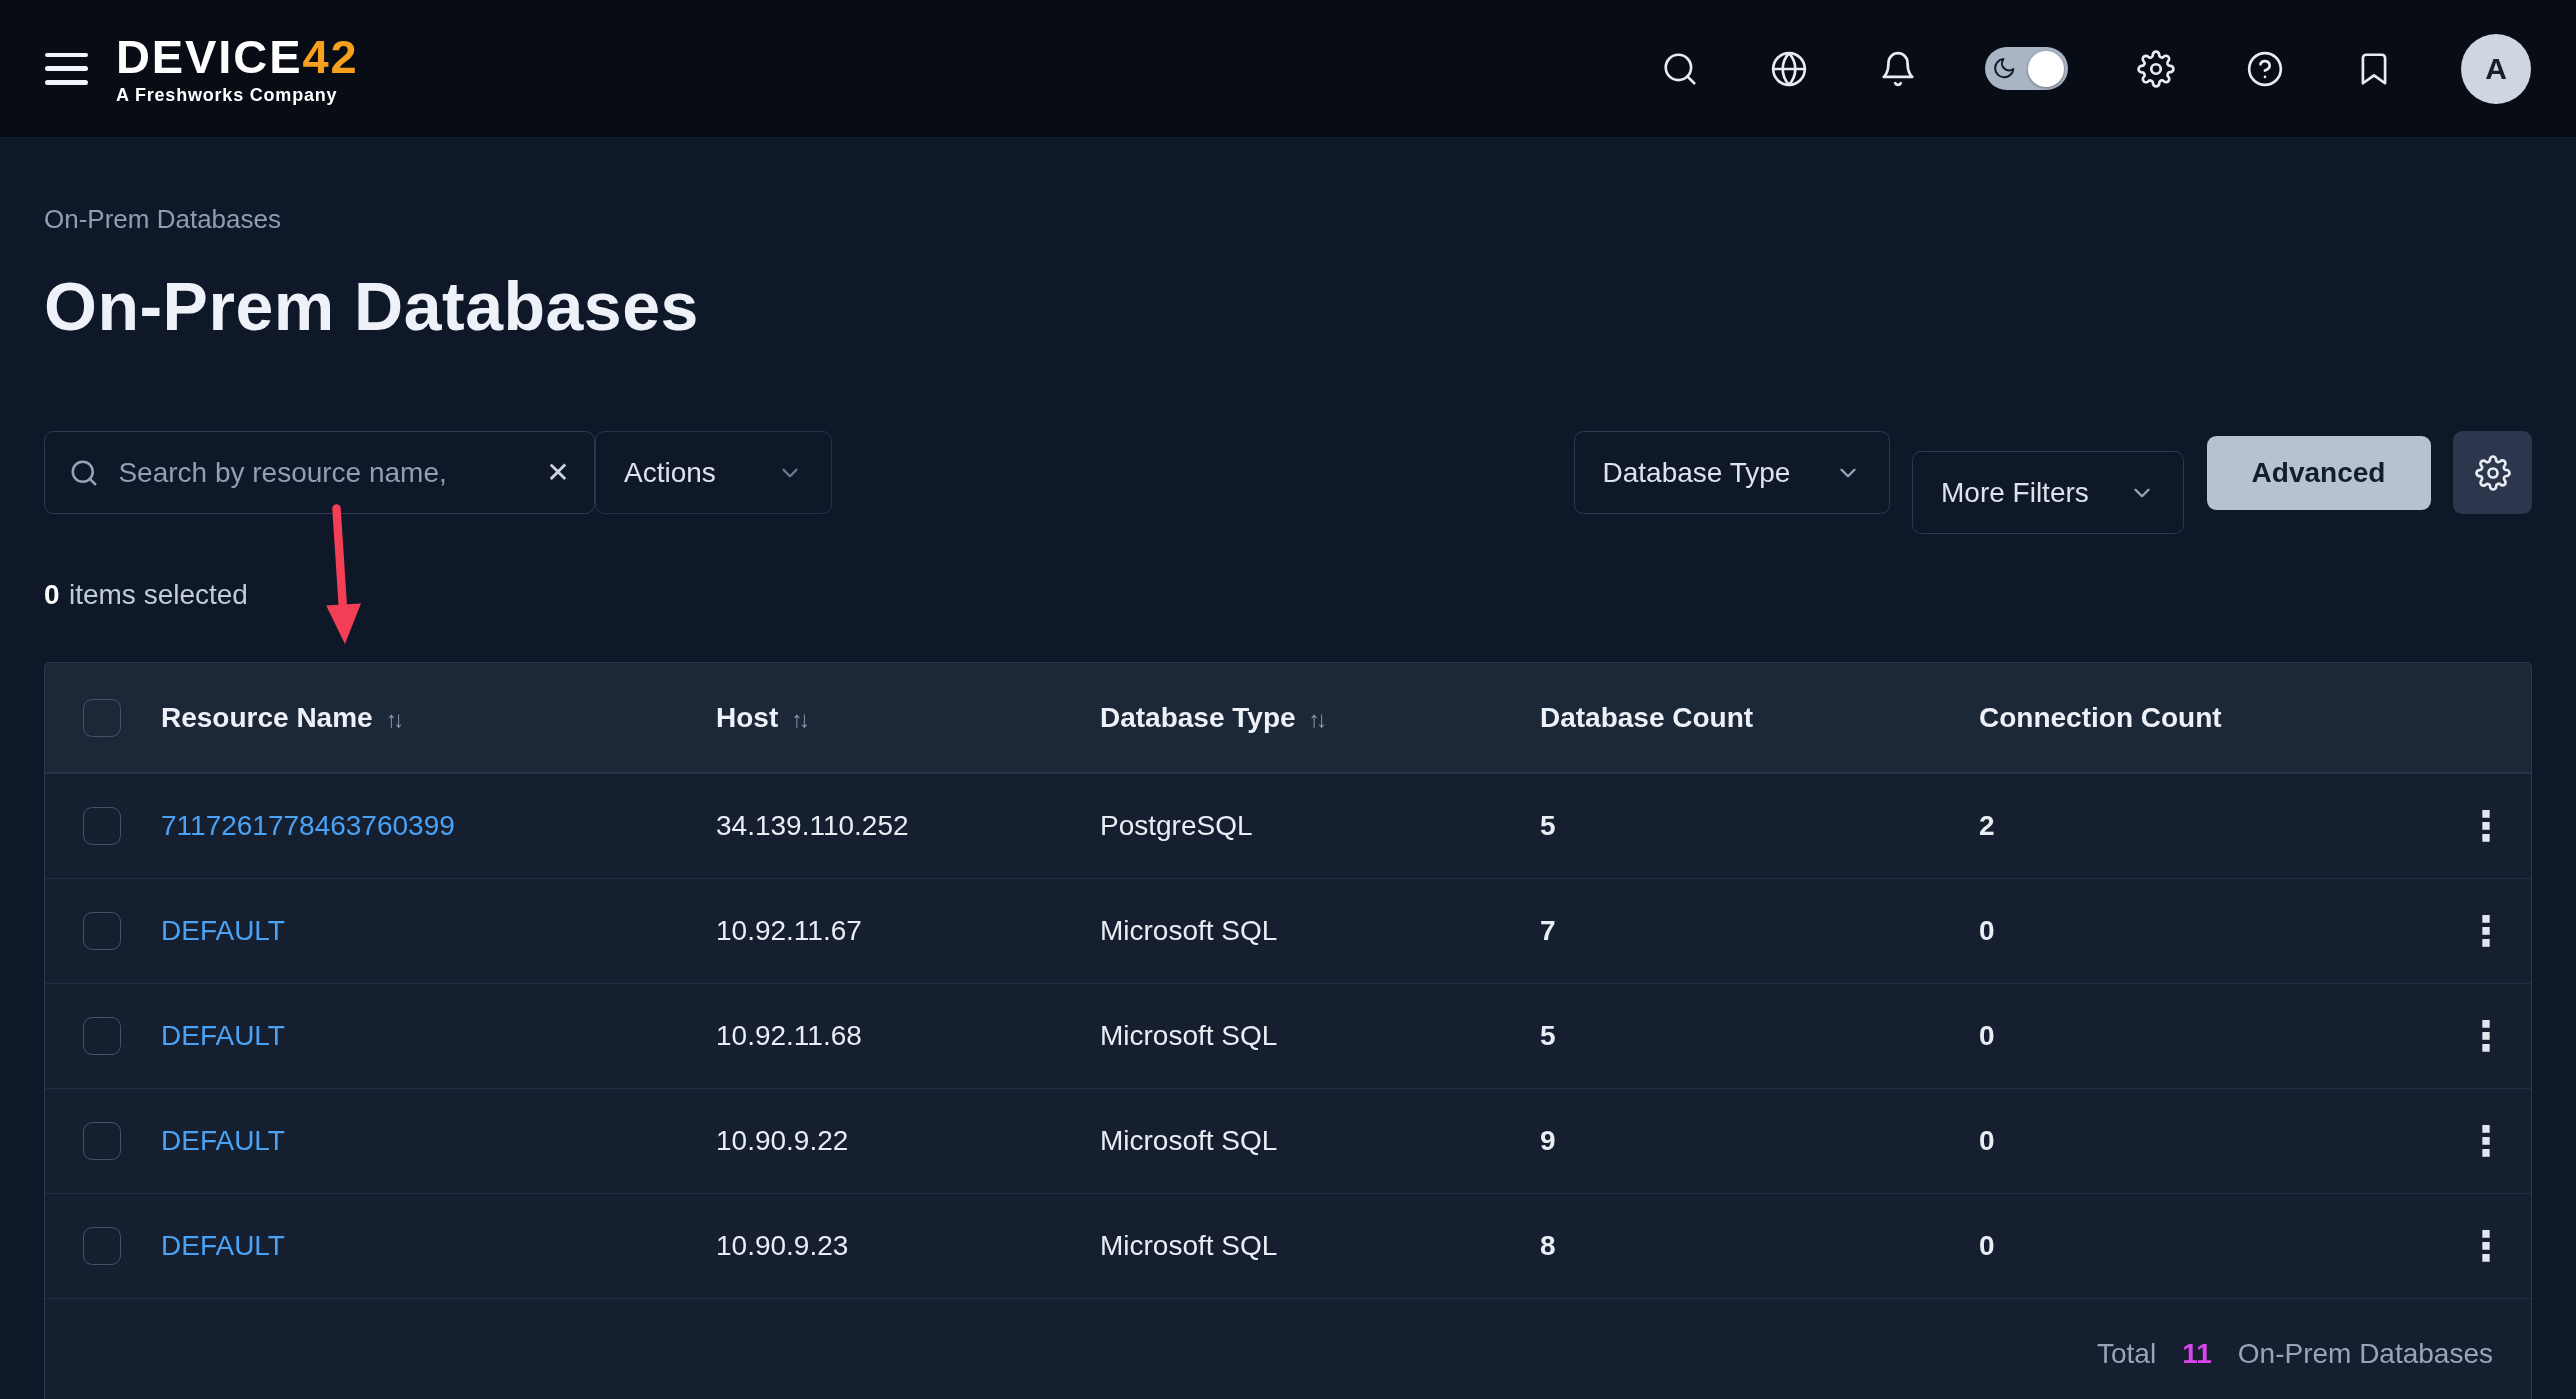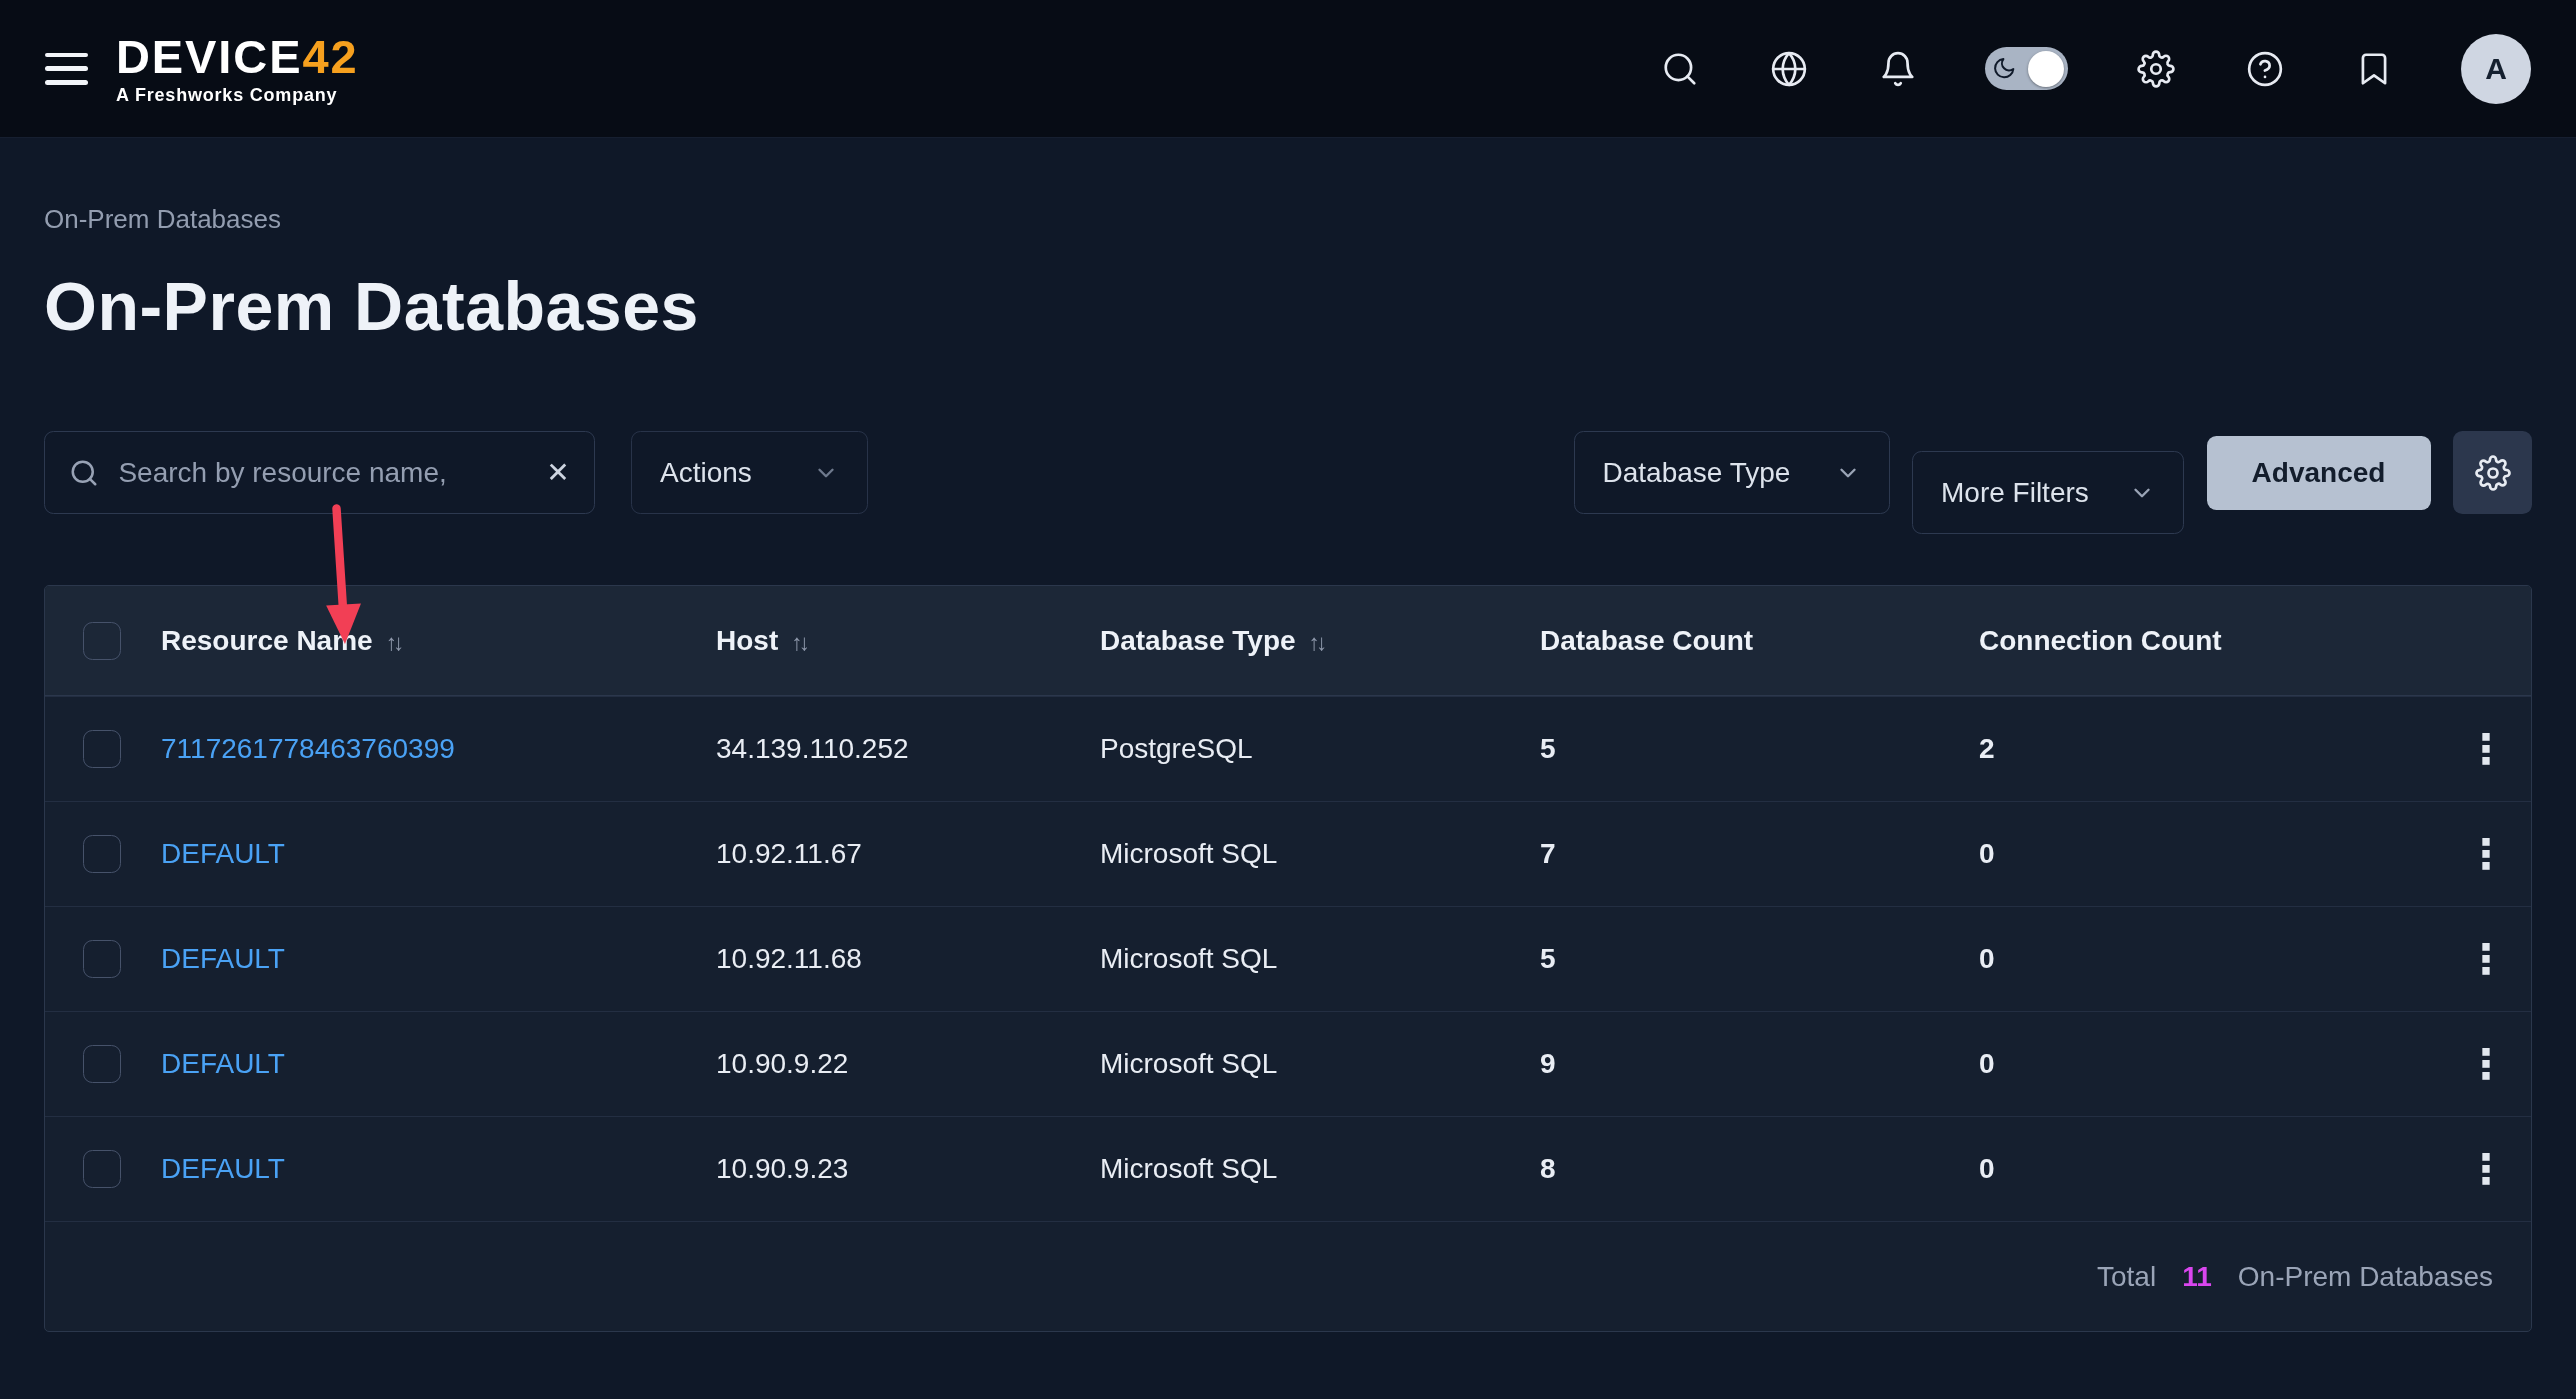--- a/index.html
+++ b/index.html
@@ -52,21 +52,21 @@
     width:70px;height:70px;border-radius:50%;background:#cfd6e2;color:#15202f;
     display:flex;align-items:center;justify-content:center;font-weight:700;font-size:30px;cursor:pointer;
   }
 
   
   .content{padding:0 44px;}
   .breadcrumb{margin-top:66px;font-size:26px;color:var(--muted);cursor:pointer;display:inline-block;}
   .page-title{margin-top:32px;font-size:68px;font-weight:700;color:#eef2f8;letter-spacing:0.5px;}
 
   .toolbar{margin-top:66px;display:flex;align-items:center;justify-content:space-between;}
-  .toolbar-left{display:flex;align-items:center;gap:36px;}
+  .toolbar-left{display:flex;align-items:center;}
   .toolbar-right{display:flex;align-items:center;gap:22.5px;}
 
   .searchbox{
     width:551px;height:83px;border:1.4px solid #2d3950;border-radius:9.4px;
     display:flex;align-items:center;padding:0 24.4px;gap:19px;background:transparent;
   }
   .searchbox svg.mag{width:30px;height:30px;stroke:#98a2b5;stroke-width:2;fill:none;stroke-linecap:round;}
   .searchbox input{
     flex:1;min-width:0;background:transparent;border:none;outline:none;
     color:#dfe5ee;font-size:28px;font-family:inherit;
@@ -237,20 +237,23 @@
       <button class="btn-advanced">Advanced</button>
       <button class="btn-gear">
         <svg viewBox="0 0 24 24">
             <circle cx="12" cy="12" r="3"></circle>
             <path d="M19.4 15a1.65 1.65 0 0 0 .33 1.82l.06.06a2 2 0 0 1 0 2.83 2 2 0 0 1-2.83 0l-.06-.06a1.65 1.65 0 0 0-1.82-.33 1.65 1.65 0 0 0-1 1.51V21a2 2 0 0 1-2 2 2 2 0 0 1-2-2v-.09A1.65 1.65 0 0 0 9 19.4a1.65 1.65 0 0 0-1.82.33l-.06.06a2 2 0 0 1-2.83 0 2 2 0 0 1 0-2.83l.06-.06a1.65 1.65 0 0 0 .33-1.82 1.65 1.65 0 0 0-1.51-1H3a2 2 0 0 1-2-2 2 2 0 0 1 2-2h.09A1.65 1.65 0 0 0 4.6 9a1.65 1.65 0 0 0-.33-1.82l-.06-.06a2 2 0 0 1 0-2.83 2 2 0 0 1 2.83 0l.06.06a1.65 1.65 0 0 0 1.82.33H9a1.65 1.65 0 0 0 1-1.51V3a2 2 0 0 1 2-2 2 2 0 0 1 2 2v.09a1.65 1.65 0 0 0 1 1.51 1.65 1.65 0 0 0 1.82-.33l.06-.06a2 2 0 0 1 2.83 0 2 2 0 0 1 0 2.83l-.06.06a1.65 1.65 0 0 0-.33 1.82V9a1.65 1.65 0 0 0 1.51 1H21a2 2 0 0 1 2 2 2 2 0 0 1-2 2h-.09a1.65 1.65 0 0 0-1.51 1z"></path>
           </svg>
       </button>
     </div>
   </div>
 
+  <div class="selection-line">
+    <span class="count">0</span><span>items selected</span>
+  </div>
 
   
   <div class="table">
 
     <div class="grid-row thead">
       <div class="cell c-check">
           <span class="checkbox"></span>
         </div>
       <div class="cell th">
         <span>Resource Name</span><span class="sort">↑↓</span>

